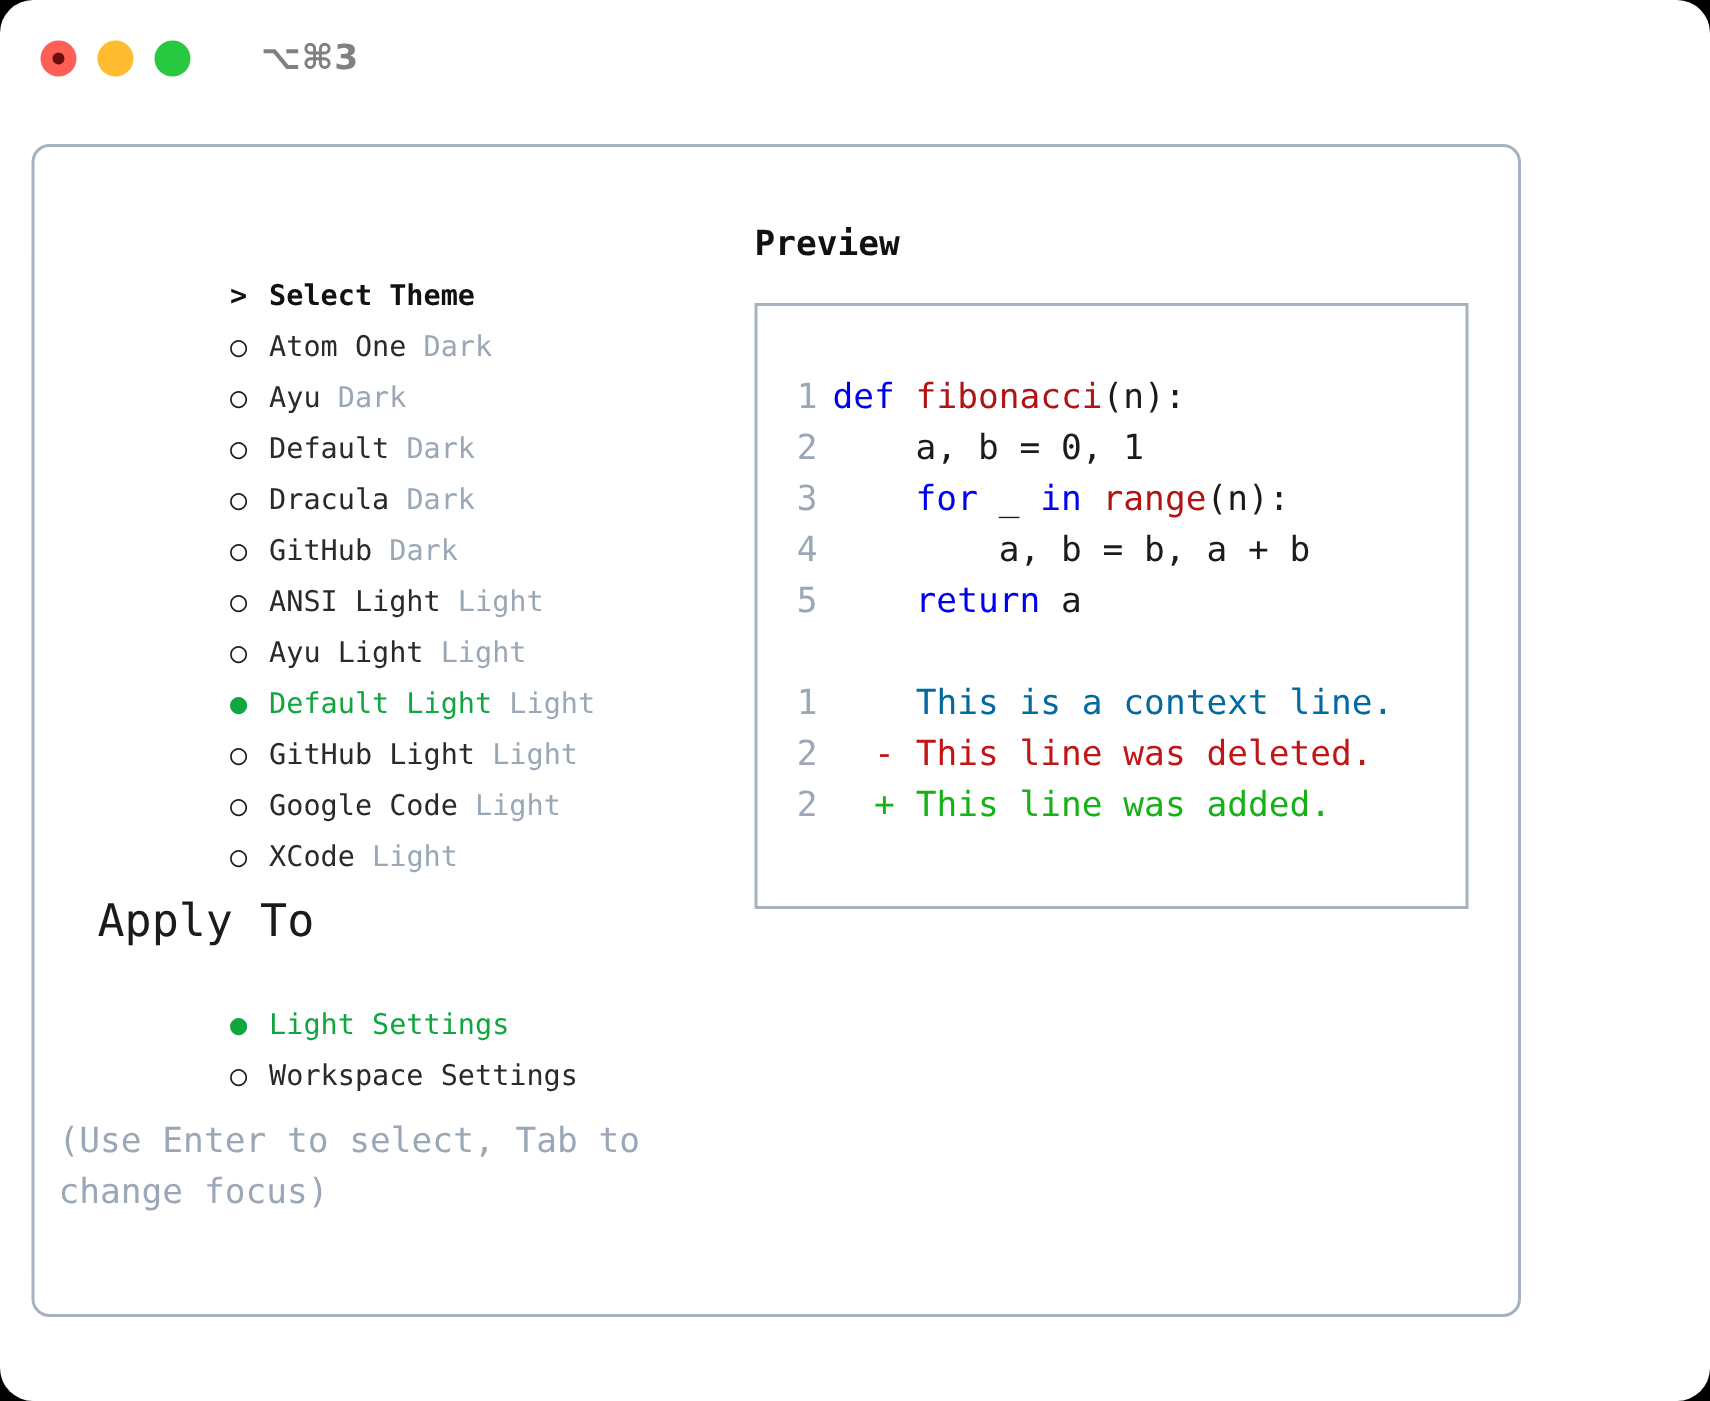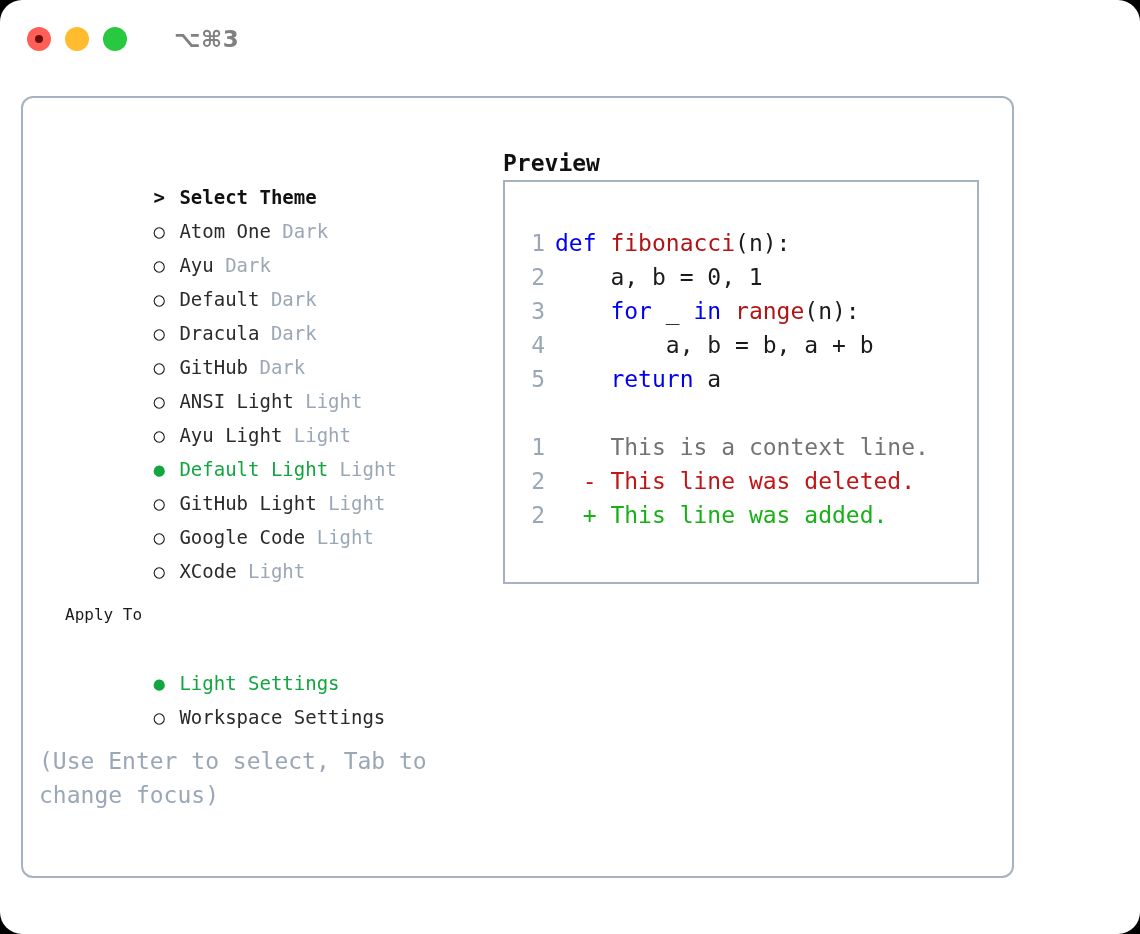--- a/index.html
+++ b/index.html
@@ -112,21 +112,21 @@
   }
   .theme-name { color: #2a2a2a; }
   .row.selected .theme-name,
   .row.selected .marker { color: #11a63f; }
   .variant {
     color: #9aa7b6;
   }
   .group-label {
     height: 34px;
     line-height: 34px;
-    font-size: 16px;
+    font-size: 30px;
     color: #1b1b1b;
     white-space: pre;
     padding-left: 26px;
   }
   .spacer-lg { height: 44px; }
   .hint {
     font-size: 23px;
     line-height: 34px;
     color: #9aa7b6;
     white-space: pre-wrap;
@@ -140,20 +140,21 @@
     top: 48px;
     width: 490px;
   }
   .preview-title {
     font-size: 23px;
     font-weight: bold;
     color: #111111;
     line-height: 34px;
   }
   .preview-box {
+    margin-top: 22px;
     width: 476px;
     height: 404px;
     border: 2px solid #a7b2c0;
     box-sizing: border-box;
     background: #ffffff;
     position: relative;
   }
   .code-area {
     position: absolute;
     left: 16px;
@@ -169,21 +170,21 @@
     display: inline-block;
     width: 24px;
     text-align: right;
     color: #9aa7b6;
     margin-right: 10px;
   }
   .kw    { color: #0000f0; }
   .fn    { color: #b01414; }
   .plain { color: #1b1b1b; }
   .blank-gap { height: 34px; }
-  .ctx { color: #737373; }
+  .ctx { color: #0369a1; }
   .del { color: #c01616; }
   .add { color: #17b117; }
 </style>
 </head>
 <body>
 
 <div class="window">
 
   <div class="titlebar">
     <div class="lights">

